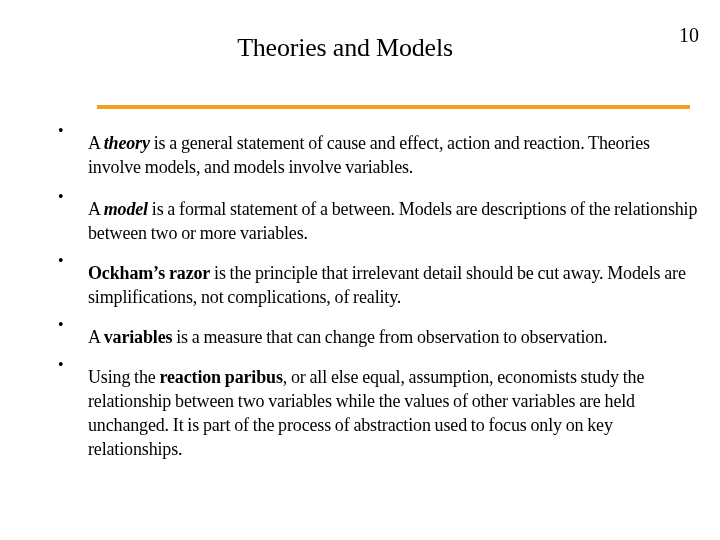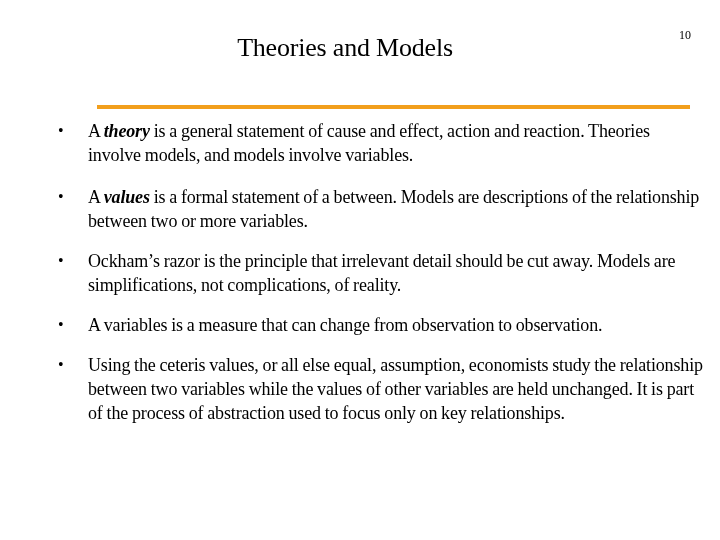--- a/index.html
+++ b/index.html
@@ -23,21 +23,21 @@
       text-align: center;
       font-size: 26px;
       line-height: 36px;
       font-weight: normal;
       letter-spacing: -0.2px;
     }
     .slide-number {
       position: absolute;
       left: 679px;
       top: 25px;
-      font-size: 12px;
+      font-size: 20px;
       line-height: 20px;
     }
     .title-rule {
       position: absolute;
       left: 97px;
       top: 105px;
       width: 593px;
       height: 4px;
       background: #f29f1c;
     }
@@ -60,54 +60,54 @@
     .bullet-dot {
       position: absolute;
       left: 0;
       top: 0;
       width: 20px;
       font-size: 16px;
     }
     .bullet-text {
       position: absolute;
       left: 30px;
-      top: 0;
+      top: 12px;
       width: 615px;
       letter-spacing: -0.15px;
       word-spacing: -0.5px;
     }
     .bi { font-weight: bold; font-style: italic; }
-    .b { font-weight: normal; text-align: center; }
+    .b { font-weight: bold; text-align: center; }
     .b1 { top: 119px; }
     .b2 { top: 185px; }
     .b3 { top: 249px; }
     .b4 { top: 313px; }
     .b5 { top: 353px; }
   </style>
 </head>
 <body>
 
 <div class="slide-title">Theories and Models</div>
 <div class="slide-number">10</div>
 <div class="title-rule"></div>
 
 <ul class="bullets">
   <li class="bullet b1">
     <span class="bullet-dot">•</span>
     <span class="bullet-text"><span>A </span><span class="bi">theory</span><span> is a general statement of cause and effect, action and reaction. Theories involve models, and models involve variables.</span></span>
   </li>
   <li class="bullet b2">
     <span class="bullet-dot">•</span>
-    <span class="bullet-text"><span>A </span><span class="bi">values</span><span> is a formal statement of a between.  Models are descriptions of the relationship between two or more variables.</span></span>
+    <span class="bullet-text"><span>A </span><span class="bi">model</span><span> is a formal statement of a between.  Models are descriptions of the relationship between two or more variables.</span></span>
   </li>
   <li class="bullet b3">
     <span class="bullet-dot">•</span>
     <span class="bullet-text"><span class="b">Ockham’s razor</span><span> is the principle that irrelevant detail should be cut away. Models are simplifications, not complications, of reality.</span></span>
   </li>
   <li class="bullet b4">
     <span class="bullet-dot">•</span>
     <span class="bullet-text"><span>A </span><span class="b">variables</span><span> is a measure that can change from observation to observation.</span></span>
   </li>
   <li class="bullet b5">
     <span class="bullet-dot">•</span>
-    <span class="bullet-text"><span>Using the </span><span class="b">ceteris values</span><span>, or all else equal, assumption, economists study the relationship between two variables while the values of other variables are held unchanged.  It is part of the process of abstraction used to focus only on key relationships.</span></span>
+    <span class="bullet-text"><span>Using the </span><span class="b">reaction paribus</span><span>, or all else equal, assumption, economists study the relationship between two variables while the values of other variables are held unchanged.  It is part of the process of abstraction used to focus only on key relationships.</span></span>
   </li>
 </ul>
 
 </body></html>

